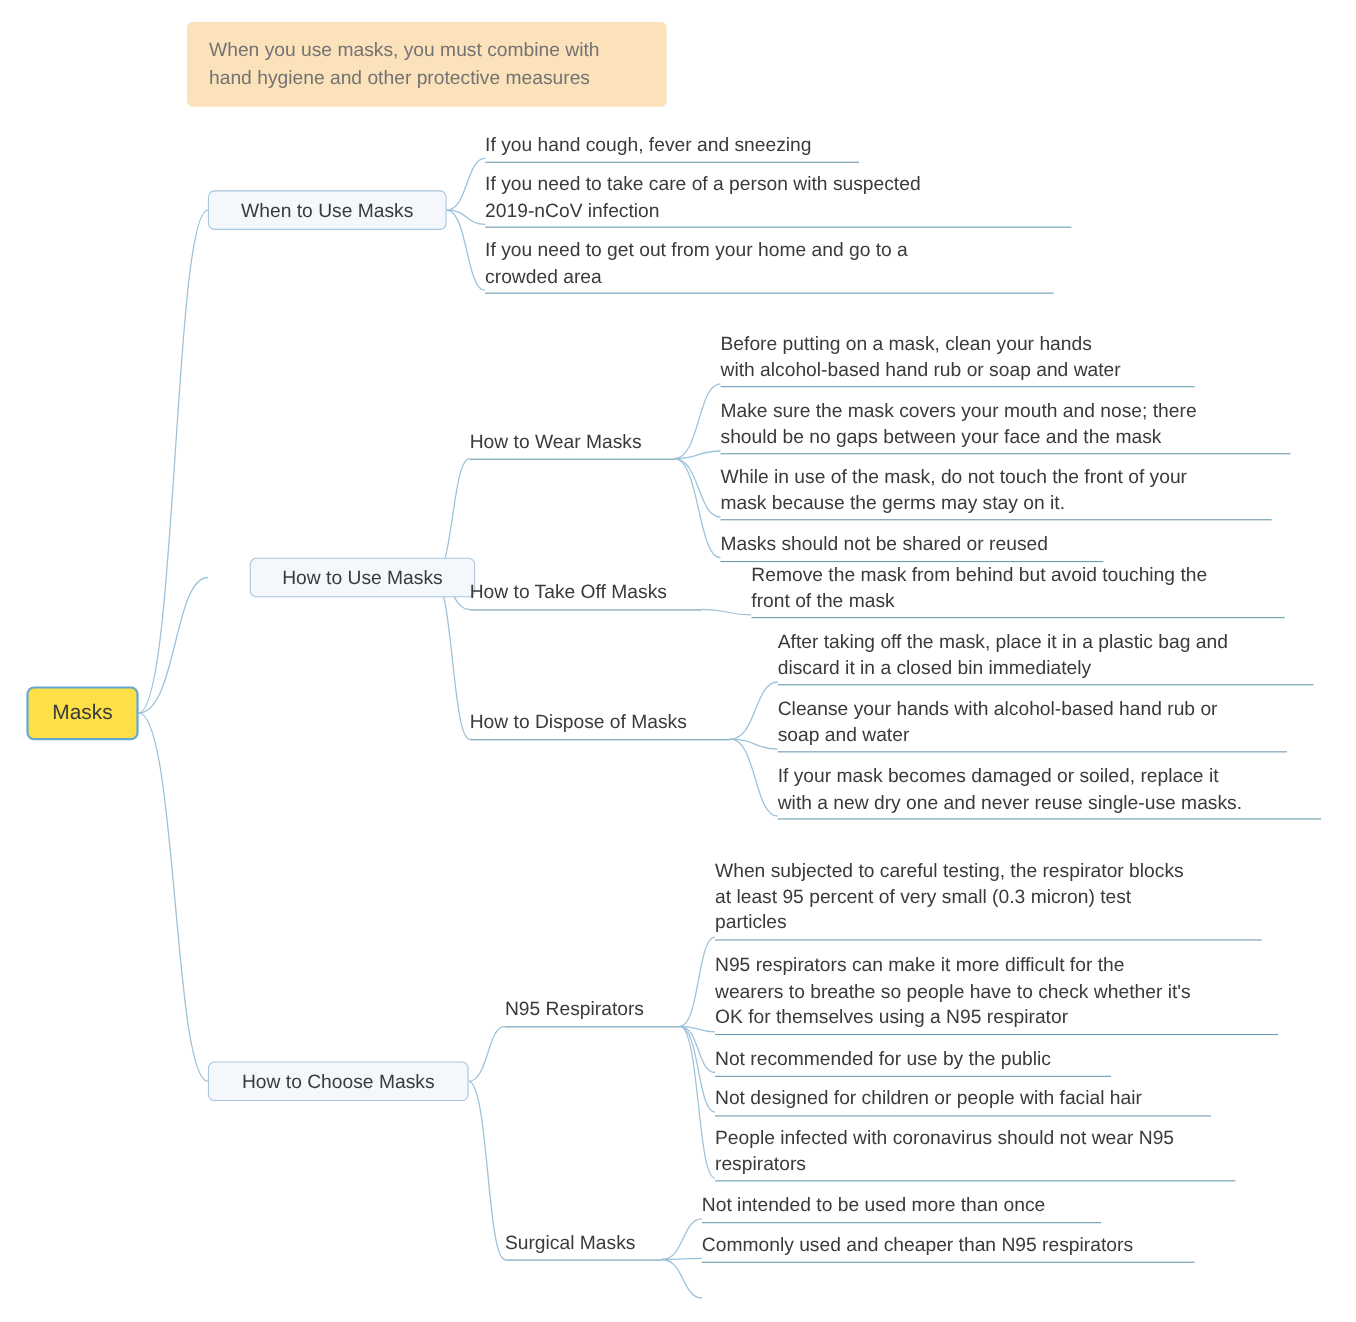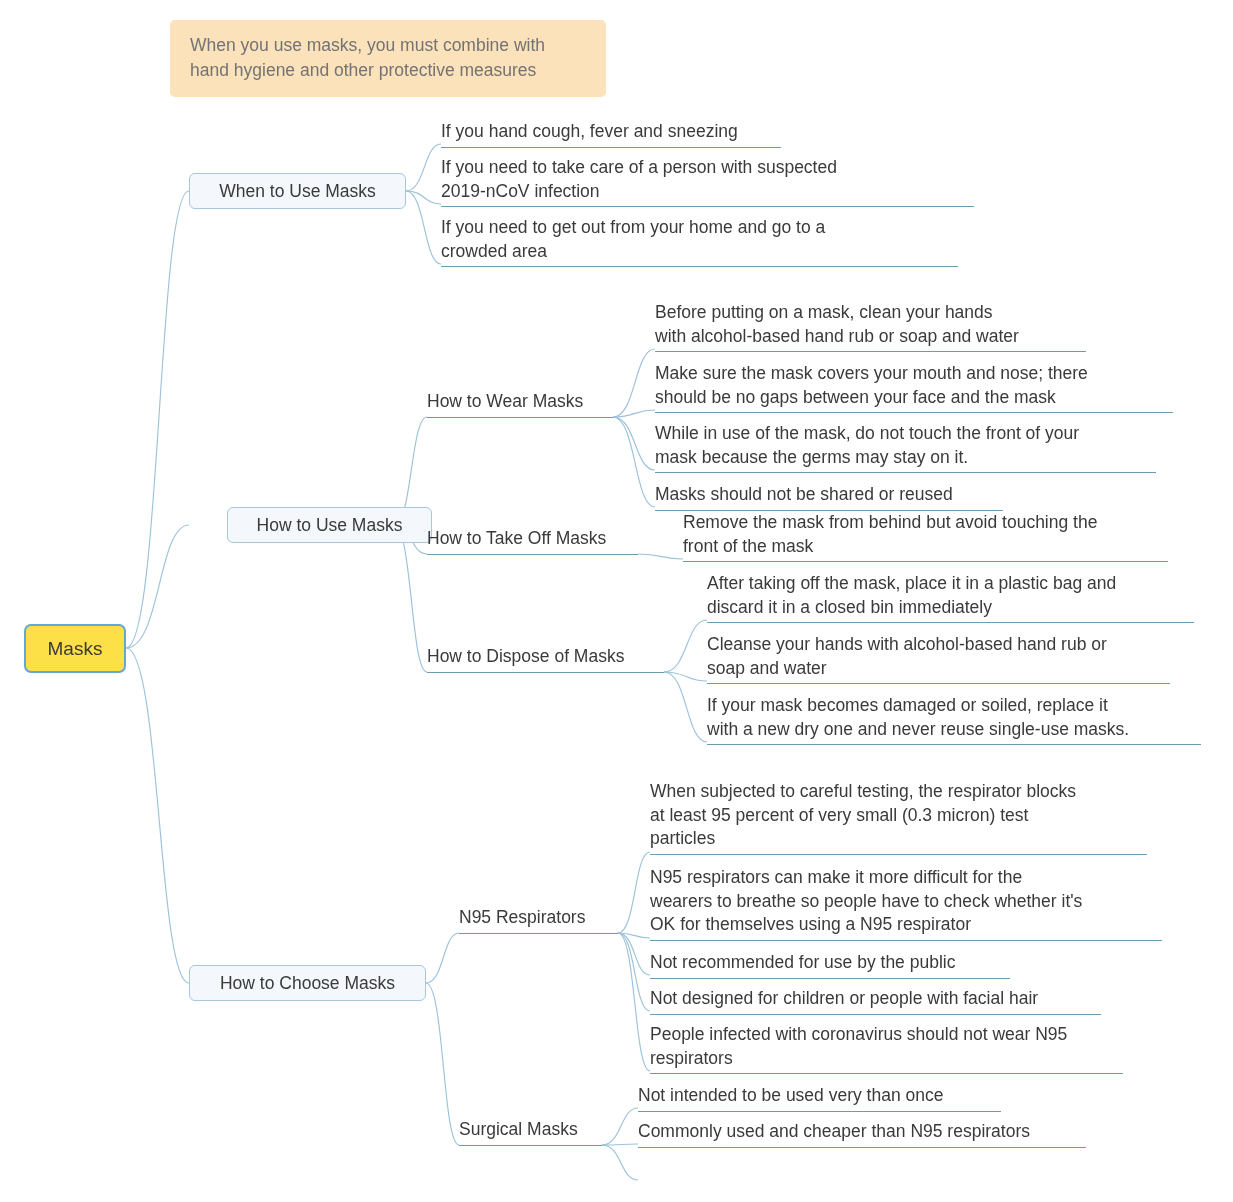--- a/index.html
+++ b/index.html
@@ -177,16 +177,16 @@
 particles</div>
   <div class="node leaf-node" id="n-b2-g0-c1" style="left: 650px; top: 866px; width: 512px;">N95 respirators can make it more difficult for the
 wearers to breathe so people have to check whether it's
 OK for themselves using a N95 respirator</div>
   <div class="node leaf-node" id="n-b2-g0-c2" style="left: 650px; top: 951px; width: 360px;">Not recommended for use by the public</div>
   <div class="node leaf-node" id="n-b2-g0-c3" style="left: 650px; top: 987px; width: 451px;">Not designed for children or people with facial hair</div>
   <div class="node leaf-node" id="n-b2-g0-c4" style="left: 650px; top: 1023px; width: 473px;">People infected with coronavirus should not wear N95
 respirators</div>
 
   <div class="node l2-node" id="n-b2-g1" style="left: 459px; top: 1118px; width: 143px;">Surgical Masks</div>
-  <div class="node leaf-node" id="n-b2-g1-c0" style="left: 638px; top: 1084px; width: 363px;">Not intended to be used very than once</div>
+  <div class="node leaf-node" id="n-b2-g1-c0" style="left: 638px; top: 1084px; width: 363px;">Not intended to be used more than once</div>
   <div class="node leaf-node" id="n-b2-g1-c1" style="left: 638px; top: 1120px; width: 448px;">Commonly used and cheaper than N95 respirators</div>
 
 </div>
 
 </body></html>

